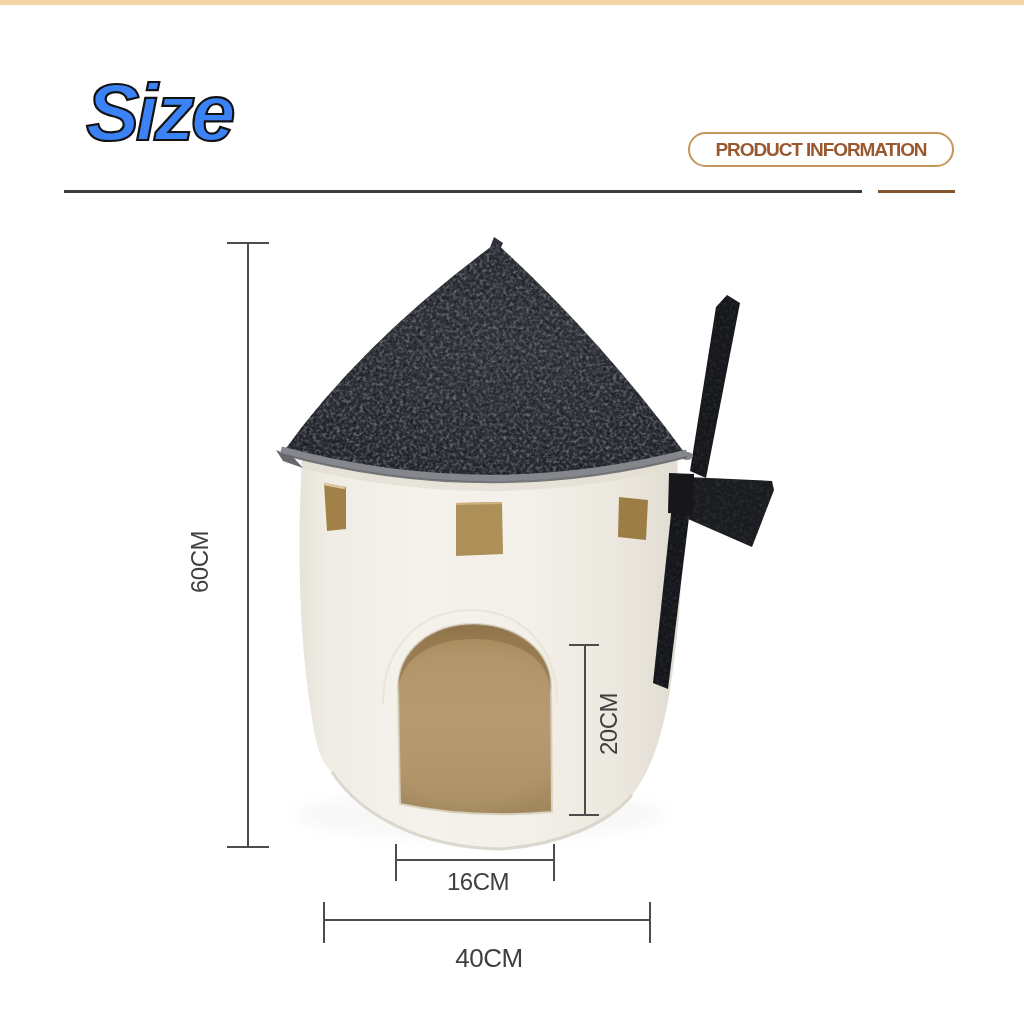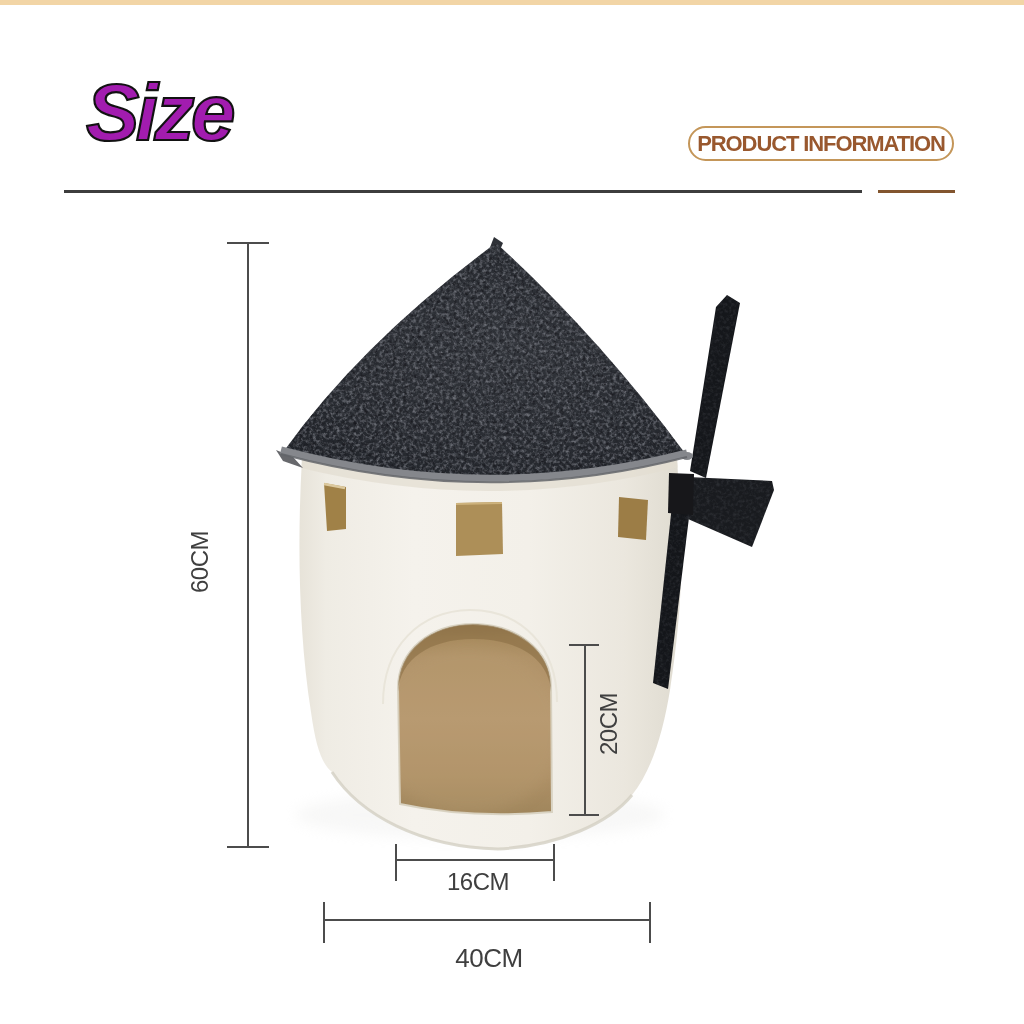--- a/index.html
+++ b/index.html
@@ -3,23 +3,23 @@
 <meta charset="utf-8">
 <style>
 html,body{margin:0;padding:0;width:1024px;height:1024px;background:#ffffff;font-family:"Liberation Sans",sans-serif;overflow:hidden;position:relative}
 .abs{position:absolute}
 </style>
 </head>
 <body>
 
 <div class="abs" style="left:0;top:0;width:1024px;height:5px;background:#f2d5a6"></div>
 
-<div class="abs" style="left:86px;top:67px;font-size:80px;font-weight:bold;font-style:italic;color:#a21caf;letter-spacing:-3.5px;-webkit-text-stroke:2.2px #121212">Size</div>
+<div class="abs" style="left:86px;top:67px;font-size:80px;font-weight:bold;font-style:italic;color:#3b82f6;letter-spacing:-3.5px;-webkit-text-stroke:2.2px #121212">Size</div>
 
-<div class="abs" style="left:688px;top:126px;width:262px;height:31px;border:2.5px solid #c49659;border-radius:19px;display:flex;align-items:center;justify-content:center;font-size:22px;font-weight:bold;color:#99582e;letter-spacing:-1.1px">PRODUCT INFORMATION</div>
+<div class="abs" style="left:688px;top:132px;width:262px;height:31px;border:2.5px solid #c49659;border-radius:19px;display:flex;align-items:center;justify-content:center;font-size:19px;font-weight:bold;color:#99582e;letter-spacing:-1.1px">PRODUCT INFORMATION</div>
 
 <div class="abs" style="left:64px;top:190px;width:798px;height:3px;background:#3d3d3d"></div>
 
 <div class="abs" style="left:878px;top:190px;width:77px;height:3px;background:#82552e"></div>
 
 <svg class="abs" style="left:0;top:0" width="1024" height="1024" viewBox="0 0 1024 1024">
 <defs>
 <linearGradient id="bodyGrad" x1="0" y1="0" x2="1" y2="0">
 <stop offset="0" stop-color="#e7e3d9"></stop>
 <stop offset="0.07" stop-color="#efece4"></stop>

